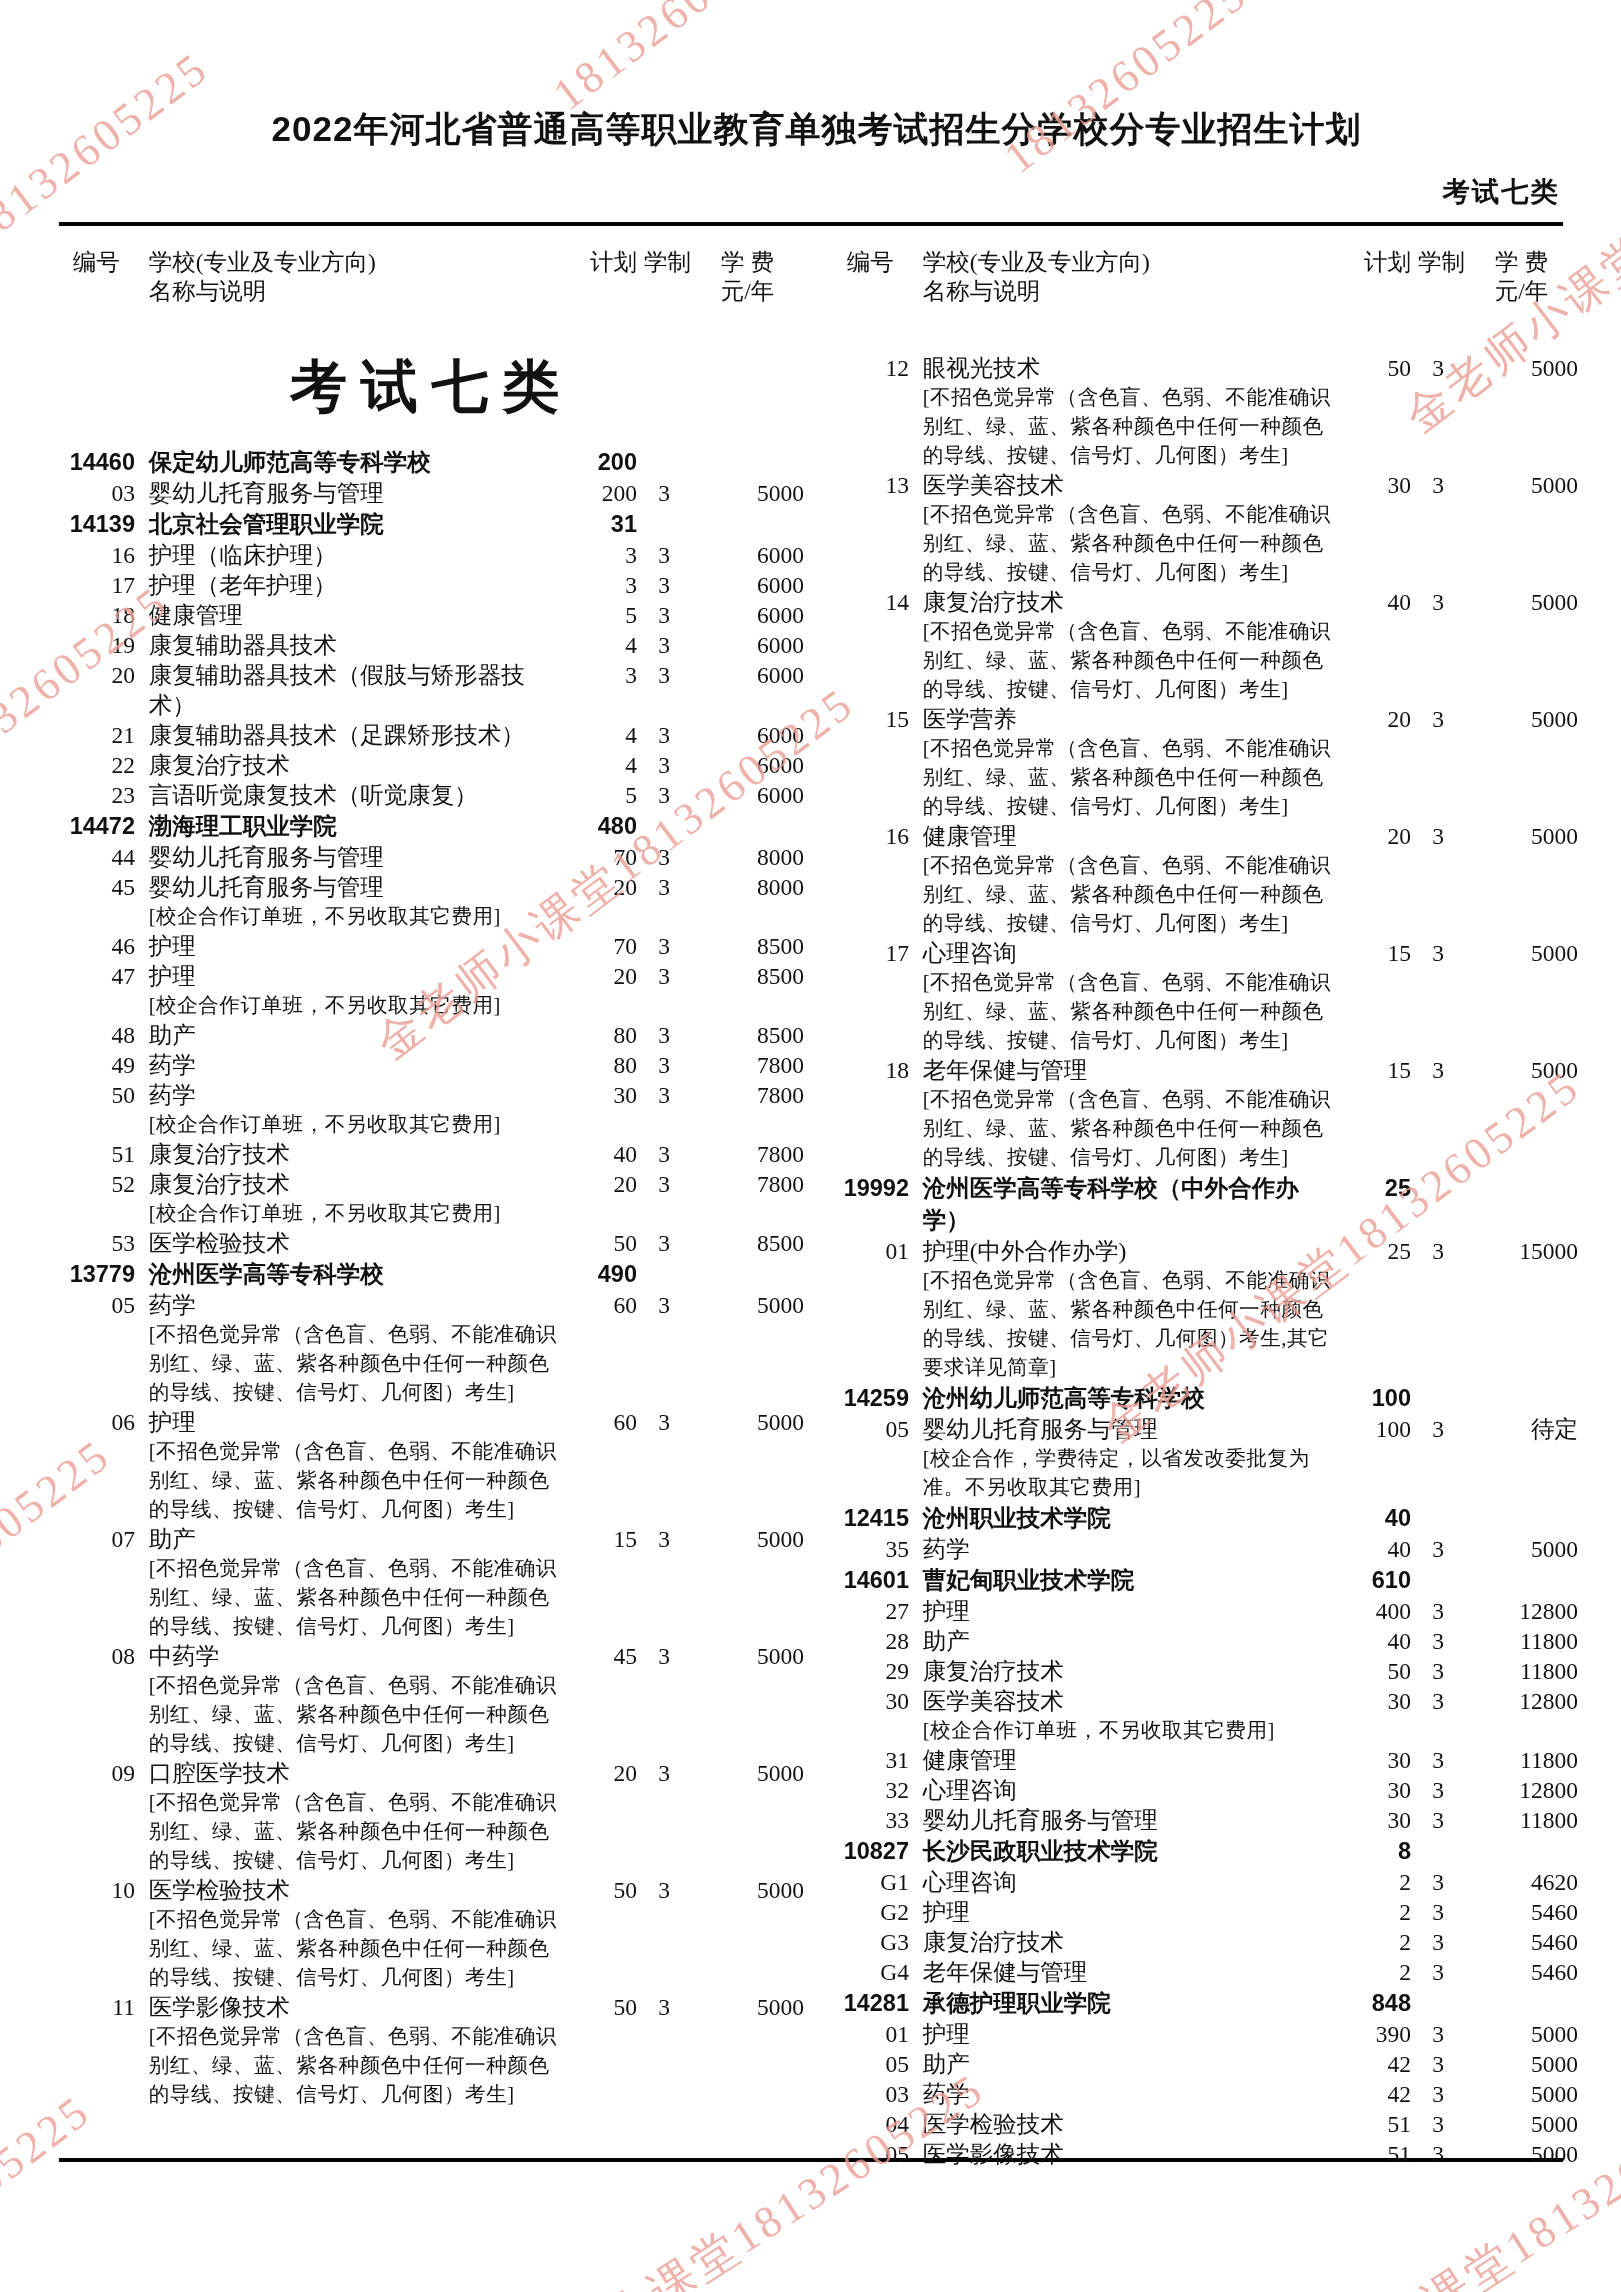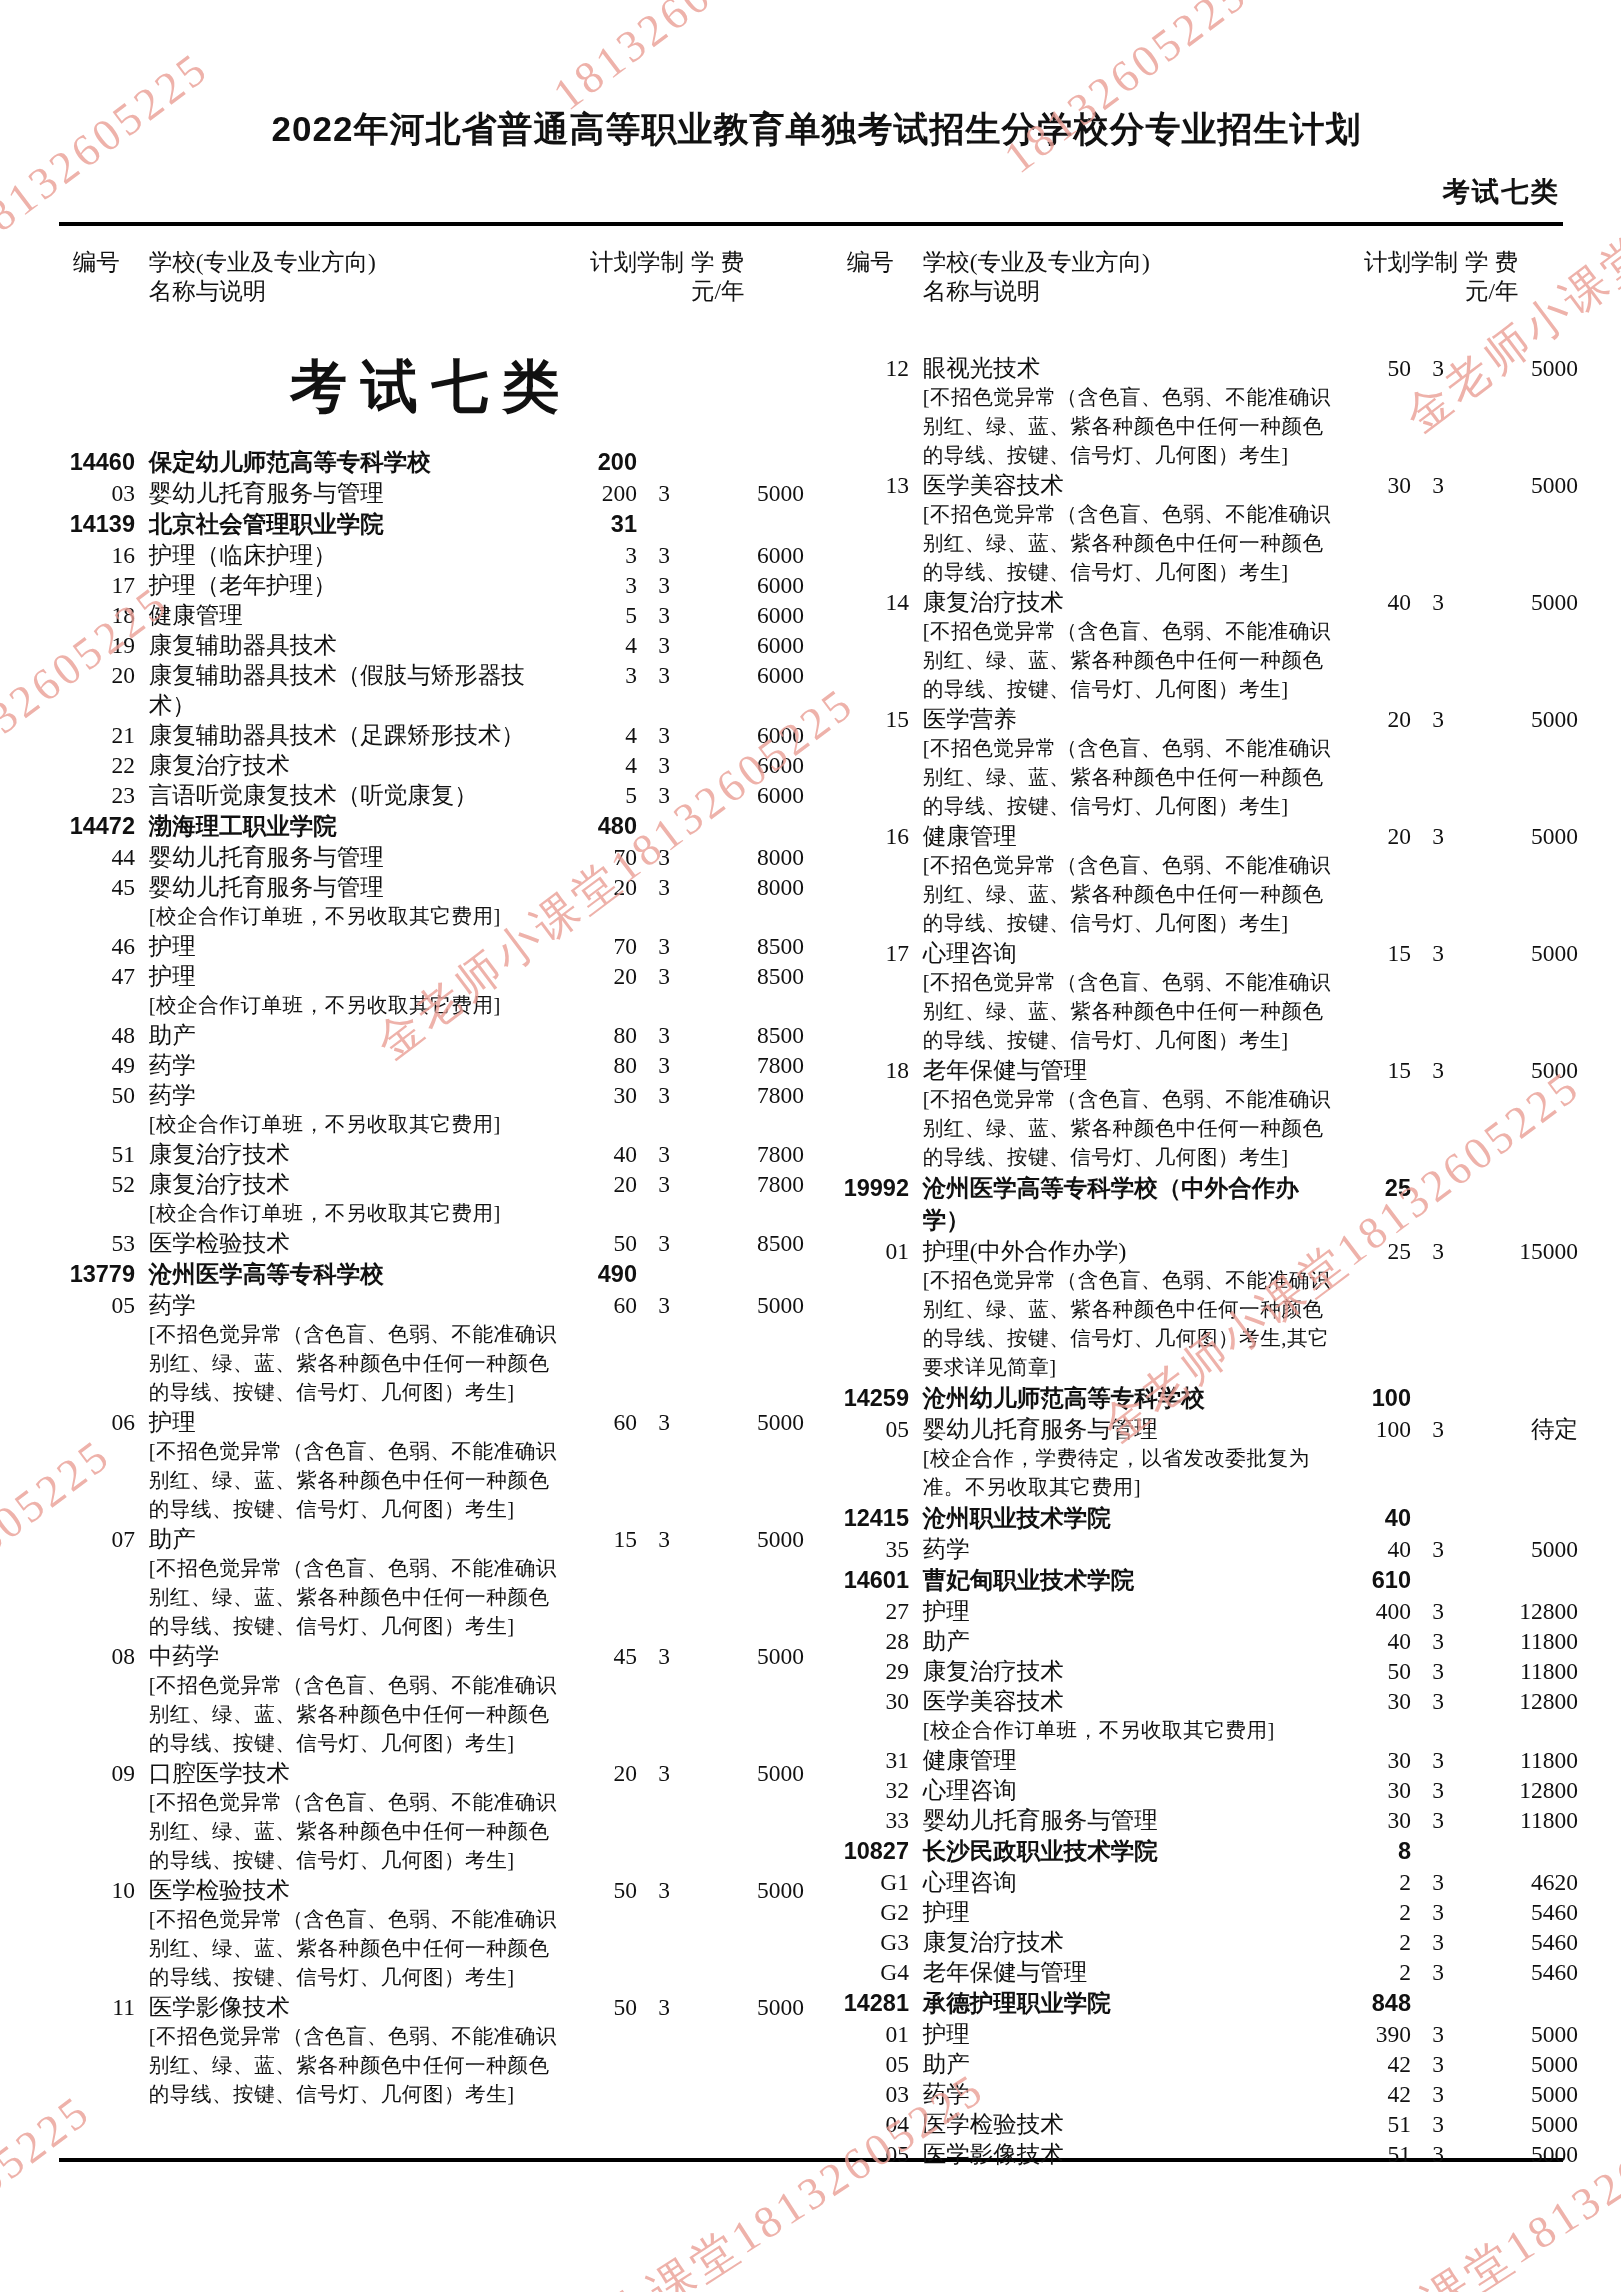--- a/index.html
+++ b/index.html
@@ -28,22 +28,22 @@
   .col-right{left:833px}
 
   .hdr,.row{
     display:grid;
     grid-template-columns:76px 433px 69px 54px 113px;
     font-size:23.5px;line-height:29px;
   }
   .hdr .c-code{padding-left:13.7px}
   .hdr .c-name{padding-left:13.7px}
   .hdr .c-plan{text-align:right}
-  .hdr .c-years{text-align:left}
-  .hdr .c-fee{text-align:left}
+  .hdr .c-years{text-align:right}
+  .hdr .c-fee{text-align:center}
 
   .rows-left{margin-top:16px}
   .rows-right{margin-top:47px}
 
   .section-heading{
     font-size:57px;font-weight:bold;text-align:center;
     letter-spacing:13.7px;margin:43px 0 19.6px 0;
     font-family:"Liberation Serif","DejaVu Serif",serif;
   }
   .row .c-code{text-align:right}

